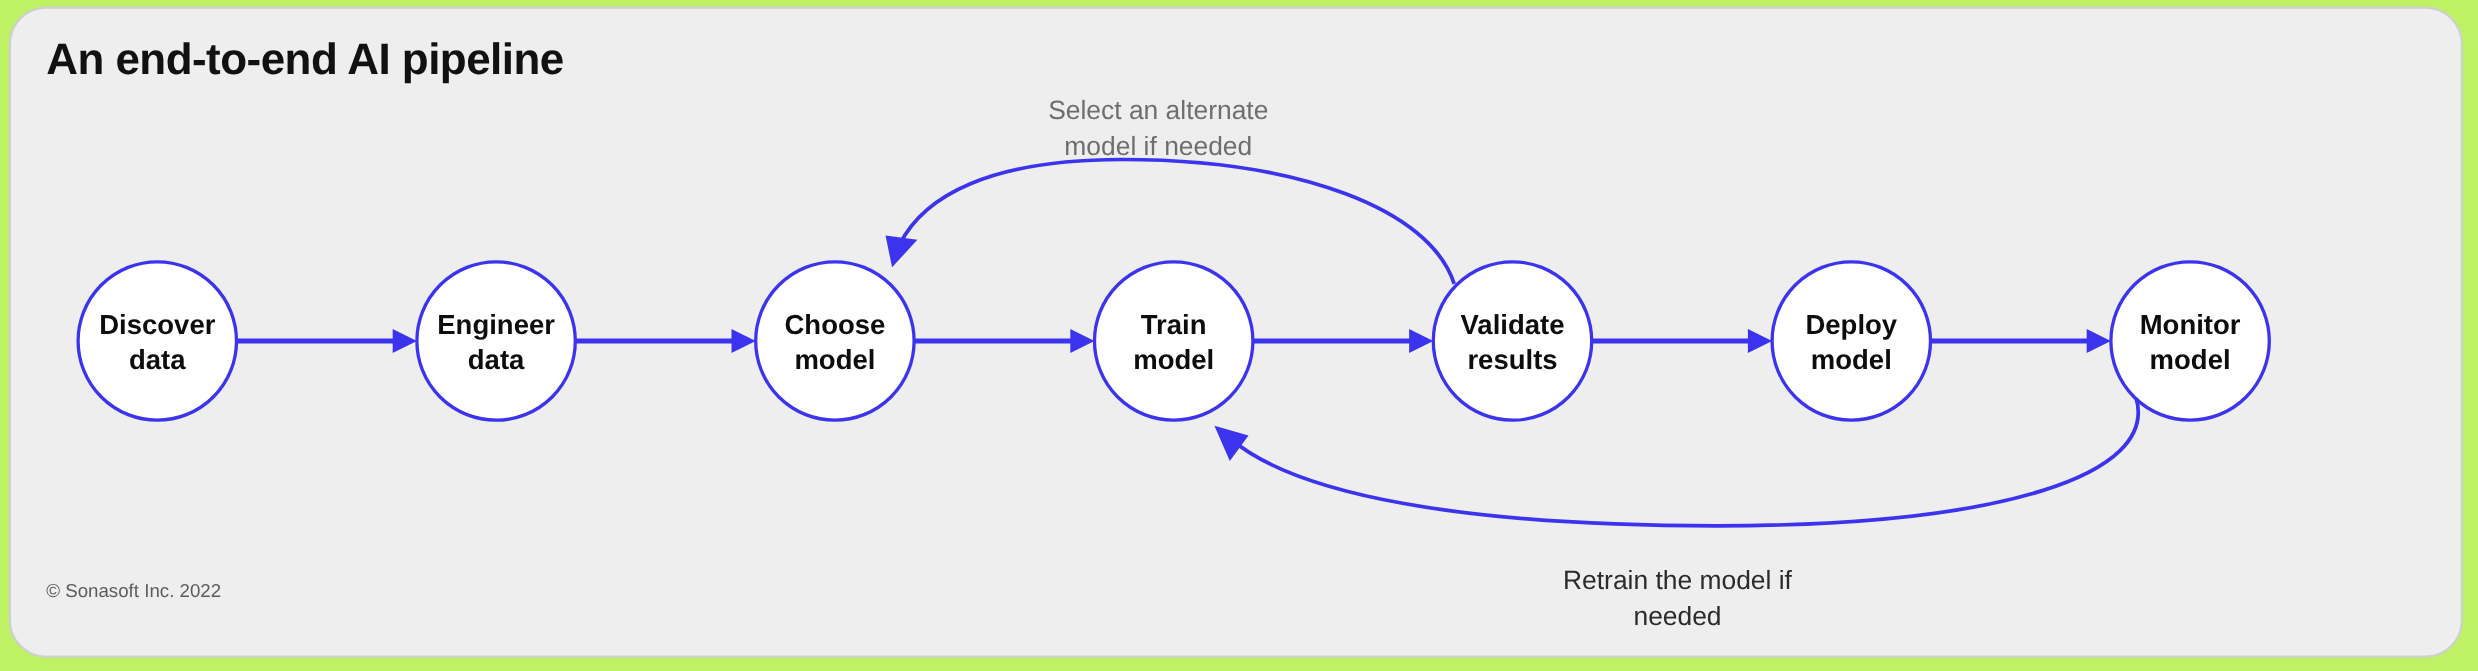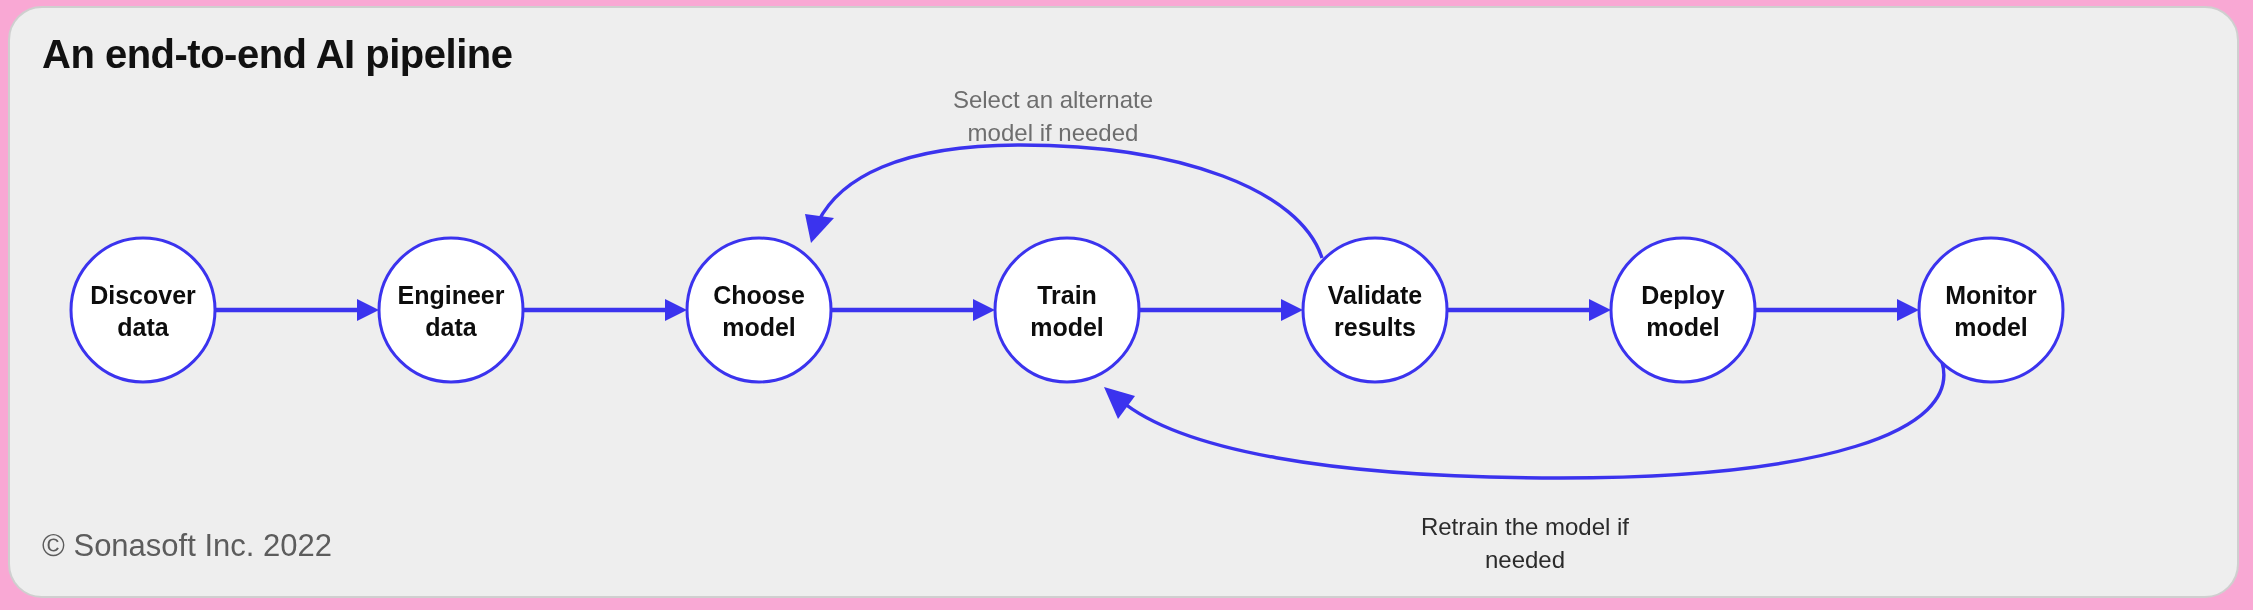--- a/index.html
+++ b/index.html
@@ -11,21 +11,21 @@
     width: 2253px;
     height: 610px;
     overflow: hidden;
     font-family: "Liberation Sans", sans-serif;
   }
 
   #canvas {
     position: relative;
     width: 2253px;
     height: 610px;
-    background: #f9a8d4;
+    background: #bef264;
   }
 
   
   #panel {
     position: absolute;
     left: 8px;
     top: 6px;
     width: 2231px;
     height: 592px;
     background: #eeeeee;
@@ -42,21 +42,21 @@
     font-weight: bold;
     color: #111111;
     letter-spacing: -0.5px;
     white-space: nowrap;
   }
 
   #copyright {
     position: absolute;
     left: 42px;
     top: 528px;
-    font-size: 31px;
+    font-size: 17px;
     color: #5c5c5c;
     white-space: nowrap;
   }
 
   
   #diagram {
     position: absolute;
     left: 0;
     top: 0;
     width: 2253px;

